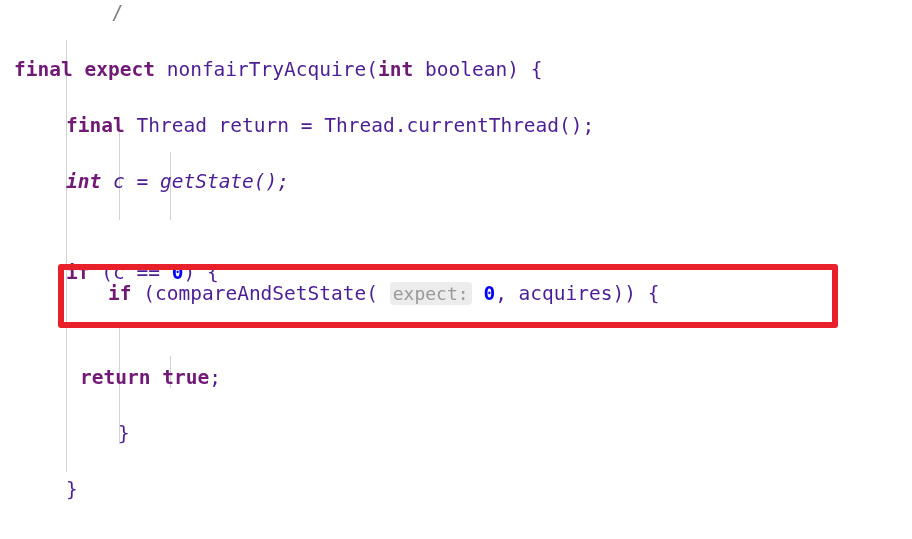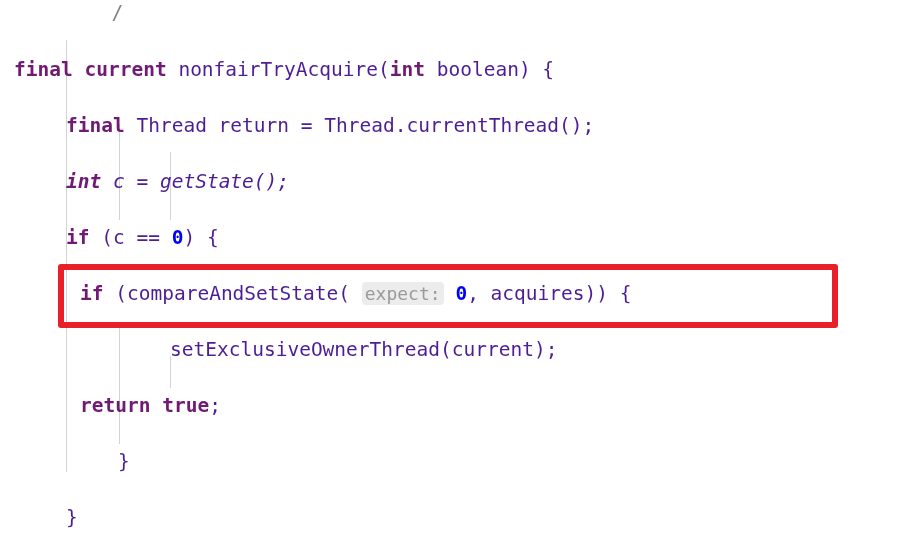--- a/index.html
+++ b/index.html
@@ -114,42 +114,39 @@
     <div class="guide" style="left:119px; top:124px; height:96px;"></div>
     <div class="guide" style="left:119px; top:328px; height:116px;"></div>
     <div class="guide" style="left:170px; top:152px; height:68px;"></div>
     <div class="guide" style="left:170px; top:356px; height:32px;"></div>
 
     <div class="top-slash" style="left:41px;">
       <span>/</span>
     </div>
 
     <div class="line" style="top:0px;">
-      <span class="line-text"><span class="kw">final</span> <span class="kw">current</span> <span class="plain">nonfairTryAcquire</span><span class="plain">(</span><span class="kw">int</span><span class="plain"> boolean</span><span class="plain">) {</span></span>
+      <span class="line-text"><span class="kw">final</span> <span class="kw">expect</span> <span class="plain">nonfairTryAcquire</span><span class="plain">(</span><span class="kw">int</span><span class="plain"> boolean</span><span class="plain">) {</span></span>
     </div>
 
     <div class="line" style="top:28px;">
       <span class="line-text" style="padding-left:66px;"><span class="kw">final</span><span class="plain"> Thread return = Thread.</span><span class="mth">currentThread</span><span class="plain">();</span></span>
     </div>
 
     <div class="line" style="top:56px;font-style:italic;">
       <span class="line-text" style="padding-left:66px;"><span class="kw">int</span><span class="plain"> c = getState();</span></span>
     </div>
 
     <div class="line" style="top:84px;">
-      <span class="line-text" style="padding-left:66px;"><span class="kw">if</span><span class="plain"> (c == </span><span class="num">0</span><span class="plain">) {</span></span>
+      <span class="line-text" style="padding-left:66px;margin-top:35px;"><span class="kw">if</span><span class="plain"> (c == </span><span class="num">0</span><span class="plain">) {</span></span>
     </div>
 
     <div class="line" style="top:112px;">
-      <span class="line-text" style="padding-left:80px;"><span class="kw">if</span><span class="plain"> (compareAndSetState( </span><span class="hint">expect:</span> <span class="num">0</span><span class="plain">, acquires)) {</span></span>
+      <span class="line-text" style="padding-left:108px;"><span class="kw">if</span><span class="plain"> (compareAndSetState( </span><span class="hint">expect:</span> <span class="num">0</span><span class="plain">, acquires)) {</span></span>
     </div>
 
-    <div class="line" style="top:140px;">
-      <span class="line-text" style="padding-left:170px;"><span class="plain">setExclusiveOwnerThread(current);</span></span>
-    </div>
 
     <div class="line" style="top:168px;">
       <span class="line-text" style="padding-left:80px;"><span class="kw">return</span> <span class="kw">true</span><span class="plain">;</span></span>
     </div>
 
     <div class="line" style="top:196px;">
       <span class="line-text" style="padding-left:118px;"><span class="plain">}</span></span>
     </div>
 
     <div class="line" style="top:224px;">

